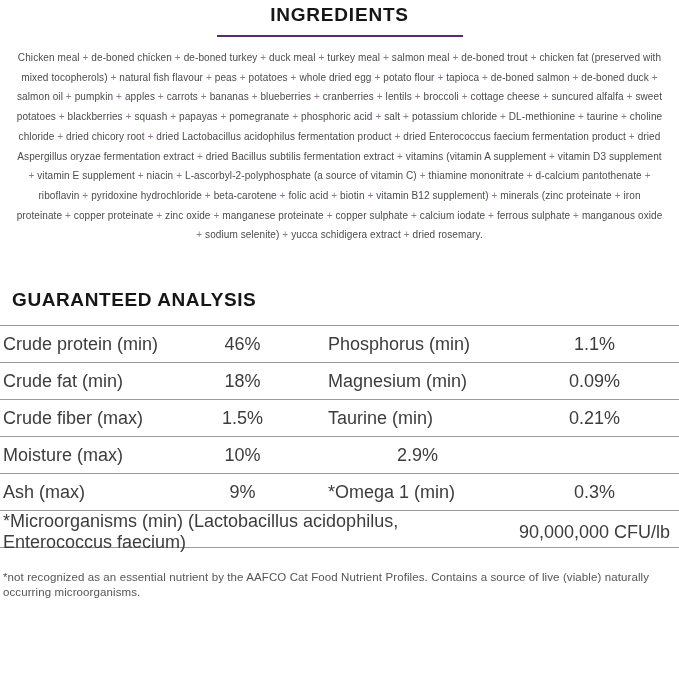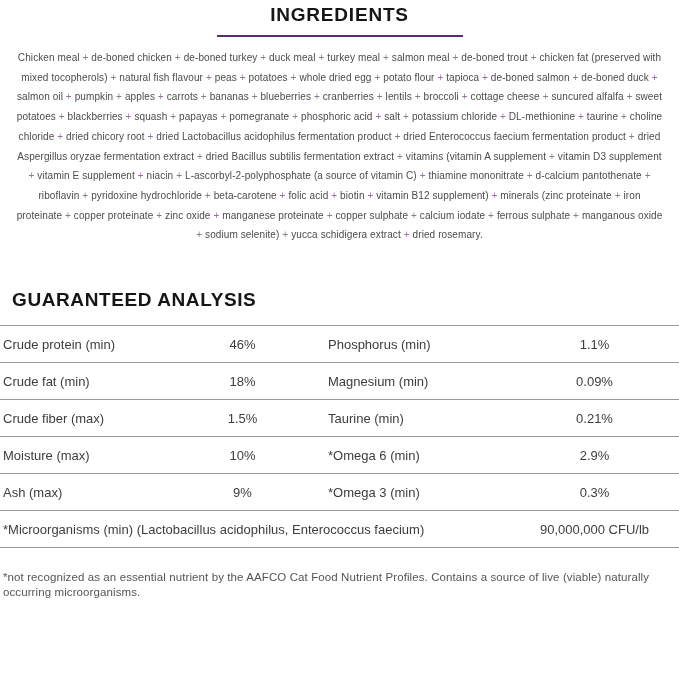--- a/index.html
+++ b/index.html
@@ -46,21 +46,21 @@
     margin:44px 0 0 12px;
     font-size:19px;
     font-weight:800;
     letter-spacing:0.6px;
     color:var(--heading-text);
   }
 
   .ga-table{
     margin-top:14px;
     border-top:1px solid var(--divider);
-    font-size:13px;
+    font-size:18px;
     color:#3d3d3d;
   }
   .t-row{
     display:grid;
     grid-template-columns:195px 95px 35px 185px 1fr;
     align-items:center;
     height:37px;
     border-bottom:1px solid var(--divider);
   }
   .t-row-full{
@@ -116,29 +116,28 @@
       <div class="t-value">1.5%</div>
       <div></div>
       <div class="t-label">Taurine (min)</div>
       <div class="t-value">0.21%</div>
     </div>
 
     <div class="t-row">
       <div class="t-label">Moisture (max)</div>
       <div class="t-value">10%</div>
       <div></div>
-      <div class="t-label">*Omega 6 (min)</div>
       <div class="t-value">2.9%</div>
     </div>
 
     <div class="t-row">
       <div class="t-label">Ash (max)</div>
       <div class="t-value">9%</div>
       <div></div>
-      <div class="t-label">*Omega 3 (min)</div>
+      <div class="t-label">*Omega 1 (min)</div>
       <div class="t-value">0.3%</div>
     </div>
 
     <div class="t-row-full">
       <div class="t-label">*Microorganisms (min) (Lactobacillus acidophilus, Enterococcus faecium)</div>
       <div class="t-value">90,000,000 CFU/lb</div>
     </div>
 
   </div>
 

